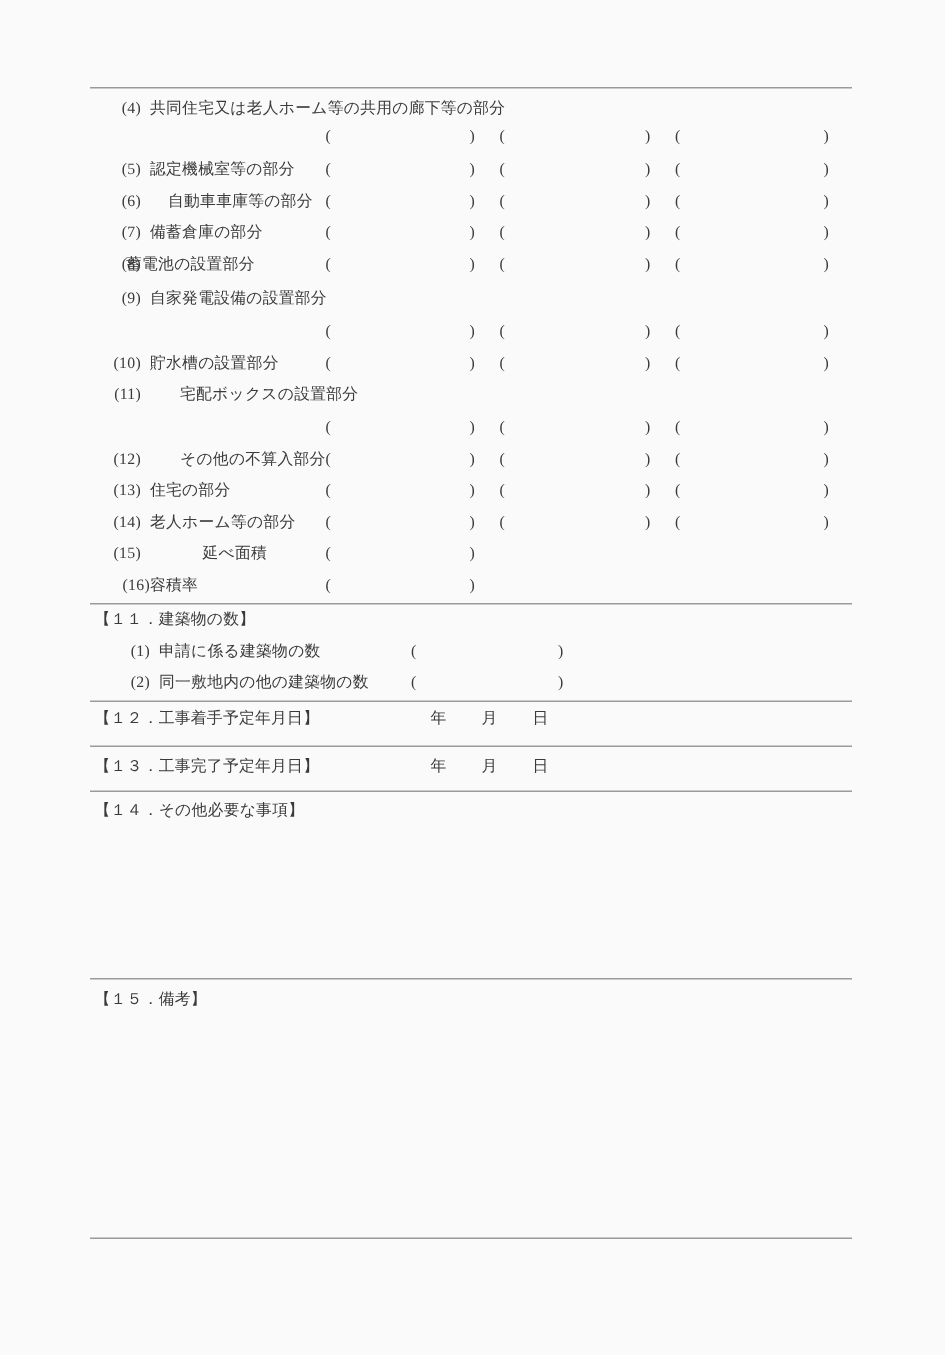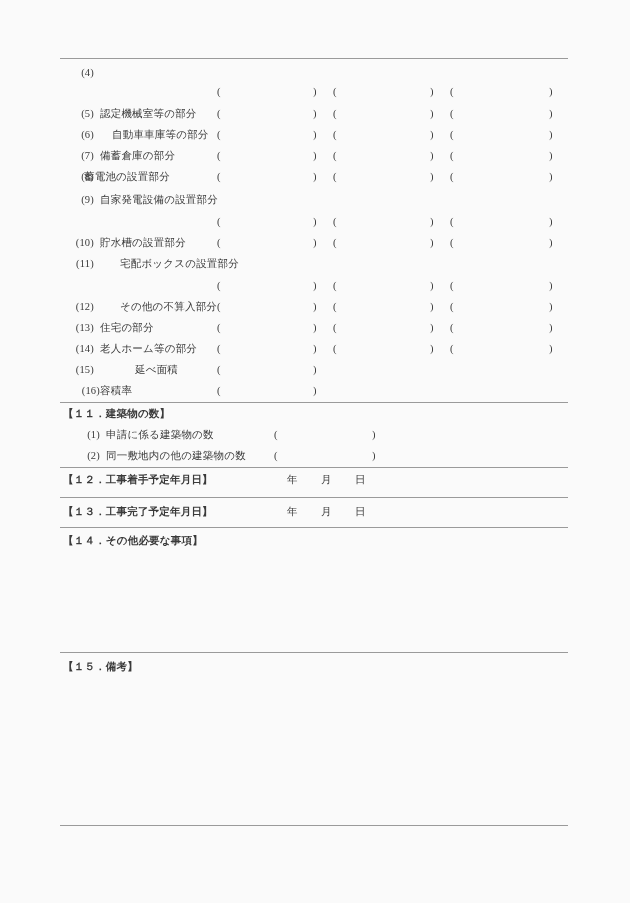--- a/index.html
+++ b/index.html
@@ -41,21 +41,21 @@
     line-height: 14px;
     white-space: nowrap;
     text-align: right;
     letter-spacing: 0.2px;
   }
   .sec-head {
     position: absolute;
     font-size: 10.5px;
     line-height: 14px;
     white-space: nowrap;
-    font-weight: 700;
+    font-weight: 400;
     letter-spacing: 0.2px;
   }
   .paren {
     position: absolute;
     font-size: 10.5px;
     line-height: 14px;
   }
 
   
   .blank-area {
@@ -63,20 +63,21 @@
   }
 </style>
 </head>
 <body>
 
 <div class="page">
 
   <div class="rule" style="top:58px;"></div>
 
   <div class="num" style="left:72px; top:66px; width:22px;">(4)</div>
+  <div class="t" style="left:100px; top:66px;">共同住宅又は老人ホーム等の共用の廊下等の部分</div>
   <div class="paren" style="left:217px; top:85px;">(</div>
   <div class="paren" style="left:313px; top:85px;">)</div>
   <div class="paren" style="left:333px; top:85px;">(</div>
   <div class="paren" style="left:430px; top:85px;">)</div>
   <div class="paren" style="left:450px; top:85px;">(</div>
   <div class="paren" style="left:549px; top:85px;">)</div>
 
   <div class="num" style="left:72px; top:107px; width:22px;">(5)</div>
   <div class="t" style="left:100px; top:107px;">認定機械室等の部分</div>
   <div class="paren" style="left:217px; top:107px;">(</div>

